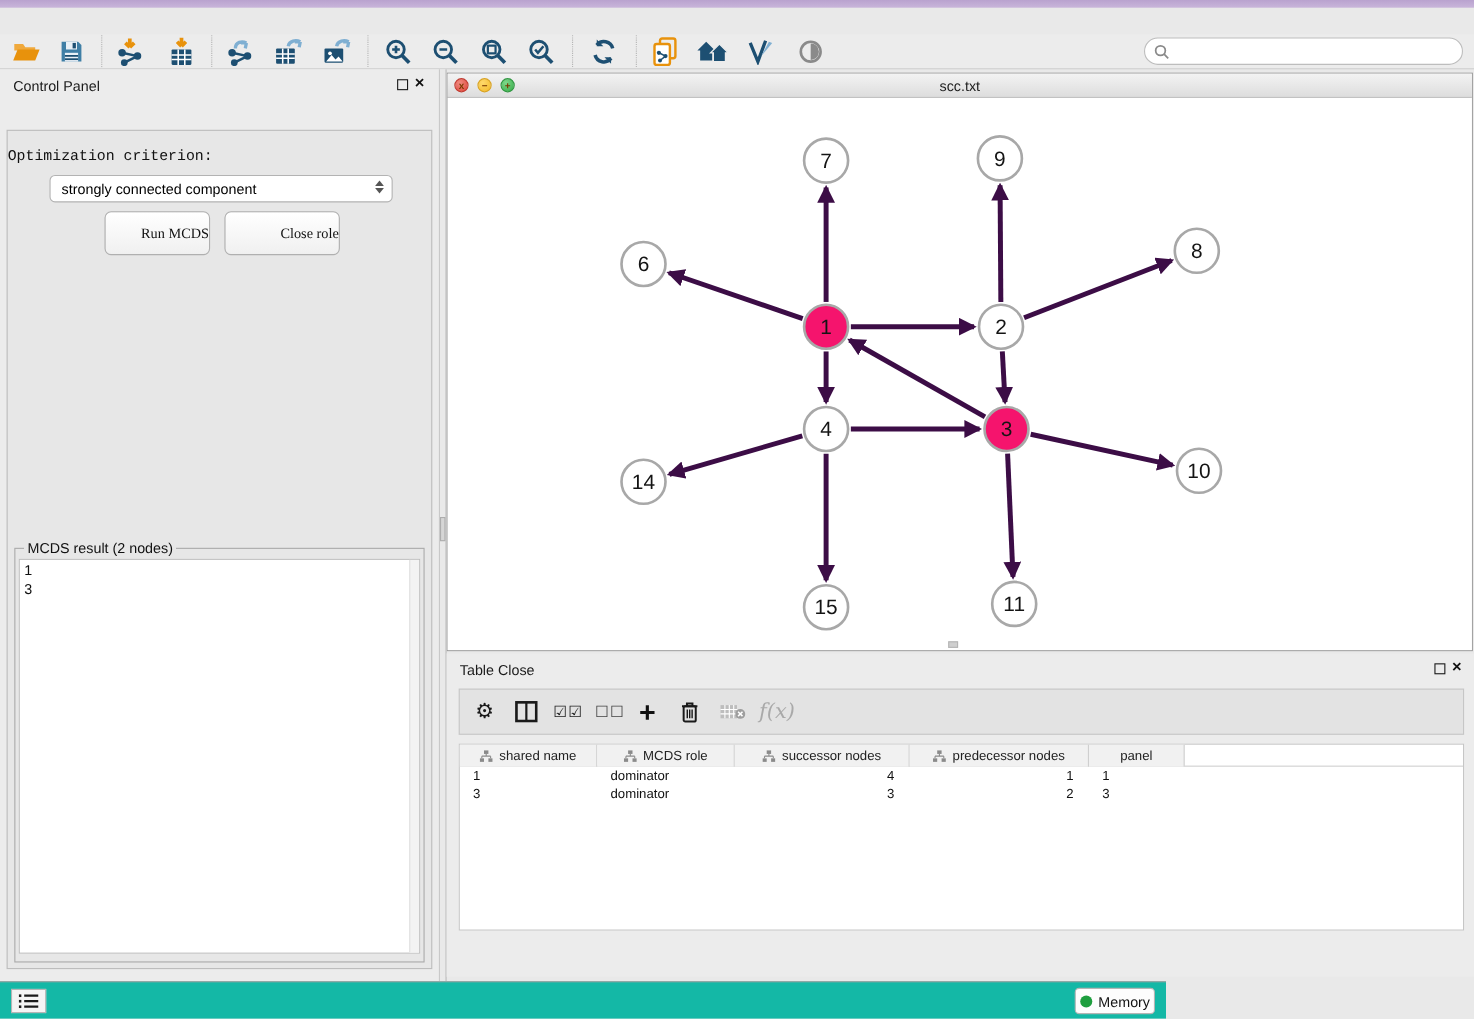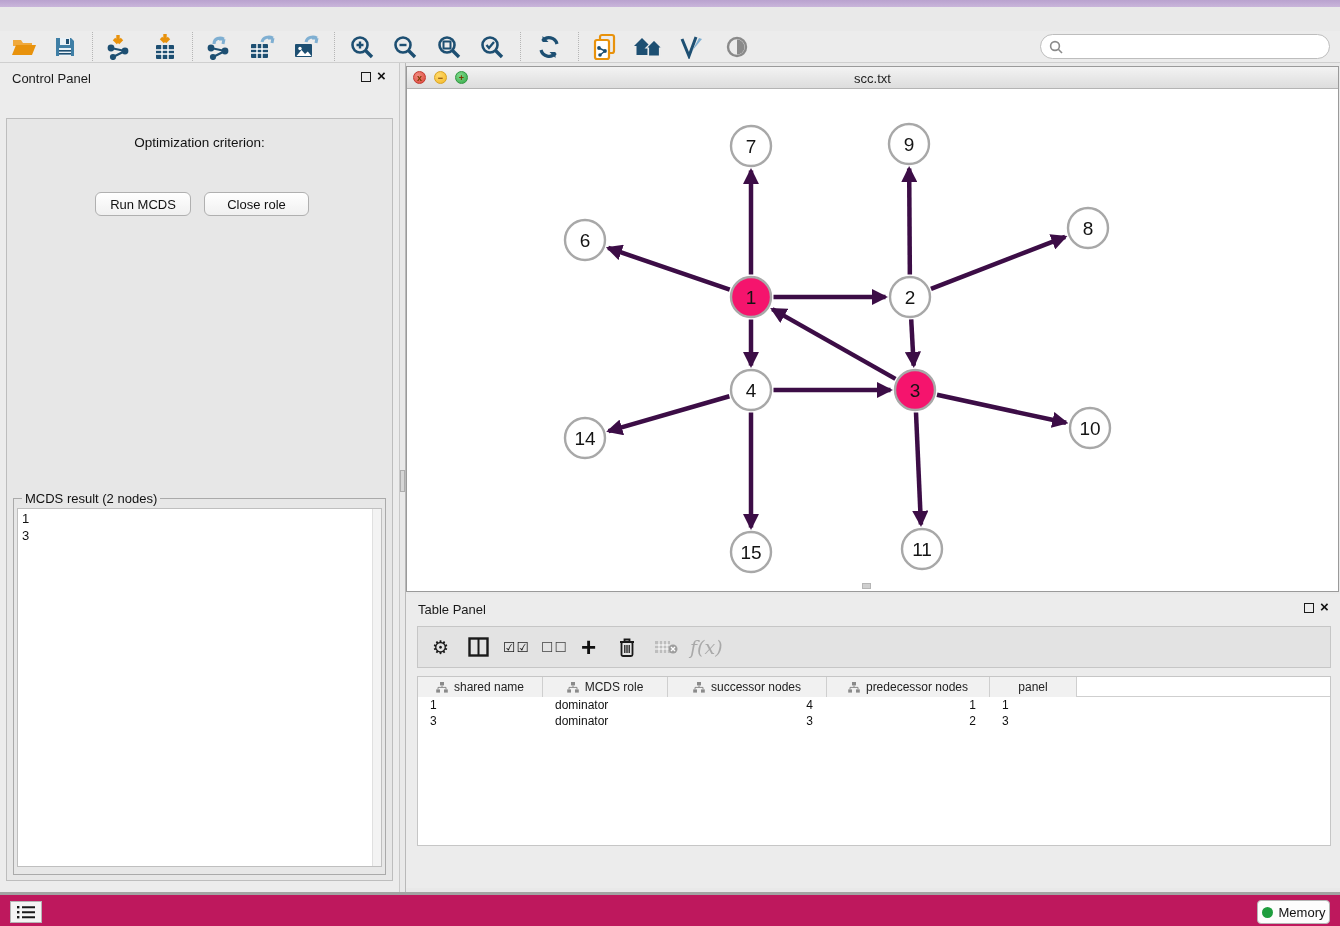--- a/index.html
+++ b/index.html
@@ -25,27 +25,27 @@
   .panel-head { position:absolute; left:0; top:0; width:100%; height:28px; }
   .panel-head .ph-title { position:absolute; left:12px; top:8px; font-size:13px; color:#1a1a1a; }
   .ph-float { position:absolute; top:9px; width:10px; height:10px; border:1.5px solid #1a1a1a; background:transparent; }
   .ph-close { position:absolute; top:5px; font-size:15px; font-weight:900; color:#111; line-height:16px; }
   .cp-tabs { position:absolute; left:0; top:33px; width:100%; display:flex; justify-content:center; }
   .tab { border:1px solid #b9b9b9; background:#fff; color:#111; font-size:13px; padding:4px 13px; margin-left:-1px; cursor:default; }
   .tab:first-child { border-radius:6px 0 0 6px; margin-left:0; }
   .tab:last-child { border-radius:0 6px 6px 0; }
   .tab.active { background:#e4e4e4; color:#b0b0b0; }
   .cp-content { position:absolute; left:6px; top:55px; width:387px; height:763px; background:#e7e7e7; border:1px solid #bdbdbd; }
-  .opt-label { position:absolute; left:0; top:16px; width:100%; text-align:center; font-size:13.5px; color:#111; }
+  .opt-label { position:absolute; left:0; top:16px; width:100%; font-size:13.5px; color:#111;font-family:Liberation Mono, monospace; }
   .dropdown { position:absolute; left:38px; top:40px; width:312px; height:25px; background:#fff; border:1px solid #b3b3b3; border-radius:5px; display:flex; align-items:center; font-size:13px; padding-left:10px; }
   .chevrons { position:absolute; right:7px; top:4px; display:flex; flex-direction:column; gap:2px; }
   .chevrons i { width:0; height:0; border-left:4px solid transparent; border-right:4px solid transparent; }
   .chev-up { border-bottom:5px solid #555; }
   .chev-dn { border-top:5px solid #555; }
-  .btn { position:absolute; height:24px; background:linear-gradient(#ffffff,#f0f0f0); border:1px solid #b0b0b0; border-radius:6px; font-size:13px; color:#111; font-family:Liberation Sans, sans-serif; }
+  .btn { position:absolute; height:40px; background:linear-gradient(#ffffff,#f0f0f0); border:1px solid #b0b0b0; border-radius:6px; font-size:13px; color:#111; font-family:Liberation Serif, serif;text-align:right; }
   .btn-run { left:88px; top:73px; width:96px; }
   .btn-close { left:197px; top:73px; width:105px; }
   .result-fs { position:absolute; left:6px; top:372px; width:373px; height:384px; border:1px solid #aaa; background:#e7e7e7; }
   .result-fs legend { font-size:13px; color:#111; margin-left:8px; padding:0 3px; }
   .result-inner { position:absolute; left:3px; right:3px; top:2px; bottom:3px; background:#fff; border:1px solid #bfbfbf; font-size:13px; line-height:17px; color:#111; padding:1px 4px; white-space:pre-line; }
   .result-scroll { position:absolute; right:4px; top:3px; bottom:4px; width:9px; background:#f3f3f3; border-left:1px solid #e0e0e0; }
 
   .vsplitter { position:absolute; left:399px; top:63px; width:7px; height:829px; background:#e9e9e9; border-left:1px solid #c9c9c9; border-right:1px solid #b9b9b9; }
   .vsplitter .grip { position:absolute; left:0px; top:407px; width:5px; height:22px; background:#d6d6d6; border:1px solid #adadad; }
 
@@ -74,21 +74,21 @@
   .thead { display:flex; height:20px; border-bottom:1px solid #cfcfcf; }
   .th { height:20px; background:#f1f1f1; border-right:1px solid #cfcfcf; display:flex; align-items:center; justify-content:center; gap:6px; font-size:12px; color:#222; }
   .th svg { flex:0 0 auto; }
   .trow { display:flex; height:16px; }
   .td { font-size:12px; color:#111; padding:1px 12px 0 12px; height:16px; overflow:hidden; }
   .td.num { text-align:right; padding-right:14px; }
   .tp-footer { position:absolute; left:0; bottom:0; width:100%; height:42px; background:#e8e8e8; border-top:1px solid #d2d2d2; }
   .tp-tabs { position:absolute; left:0; top:9px; width:100%; display:flex; justify-content:center; }
 
   
-  .statusbar { position:absolute; left:0; top:892px; width:1340px; height:34px; background:#be185d; border-top:3px solid #a3a3a3; }
+  .statusbar { position:absolute; left:0; top:892px; width:1060px; height:34px; background:#14b8a6; border-top:1px solid #a3a3a3; }
   .list-btn { position:absolute; left:10px; top:6px; width:32px; height:22px; background:#f4f4f4; border:1px solid #b5b5b5; display:flex; align-items:center; justify-content:center; }
   .memory-btn { position:absolute; right:10px; top:5px; width:73px; height:24px; background:#fdfdfd; border:1px solid #b5b5b5; border-radius:4px; display:flex; align-items:center; justify-content:center; gap:6px; font-size:13px; color:#111; }
   .mem-dot { width:11px; height:11px; border-radius:50%; }
 </style>
 </head>
 <body>
 
 <div id="app">
 
   <div class="top-strip"></div>
@@ -244,20 +244,27 @@
   </div>
 
   <div class="control-panel">
     <div class="panel-head">
       <span class="ph-title">Control Panel</span>
       <span class="ph-float" style="left:361px"></span>
       <span class="ph-close" style="left:377px">×</span>
     </div>
     <div class="cp-content">
       <div class="opt-label">Optimization criterion:</div>
+      <div class="dropdown">
+        <span>strongly connected component</span>
+        <span class="chevrons">
+            <i class="chev-up"></i>
+            <i class="chev-dn"></i>
+          </span>
+      </div>
       <button class="btn btn-run">Run MCDS</button>
       <button class="btn btn-close">Close role</button>
       <fieldset class="result-fs">
         <legend>MCDS result (2 nodes)</legend>
         <div style="position:relative; width:100%; height:calc(100% - 4px);">
           <div class="result-inner">1
 3</div>
           <div class="result-scroll"></div>
         </div>
       </fieldset>
@@ -349,21 +356,21 @@
               <text x="515" y="466.5" text-anchor="middle" class="node-label">11</text>
             </g>
           </g>
       </svg>
       <div class="canvas-handle"></div>
     </div>
   </div>
 
   <div class="table-panel">
     <div class="panel-head">
-      <span class="ph-title">Table Panel</span>
+      <span class="ph-title">Table Close</span>
       <span class="ph-float" style="left:898px"></span>
       <span class="ph-close" style="left:914px">×</span>
     </div>
     <div class="tp-toolbar">
       <div class="tp-ic" style="left:14px">
           <span class="uni-ic">⚙</span>
         </div>
       <div class="tp-ic" style="left:50px">
         <svg width="21" height="20" viewBox="0 0 21 20">
             <rect x="1.5" y="1.5" width="18" height="17" fill="none" stroke="#1a1a1a" stroke-width="2.4"></rect>

